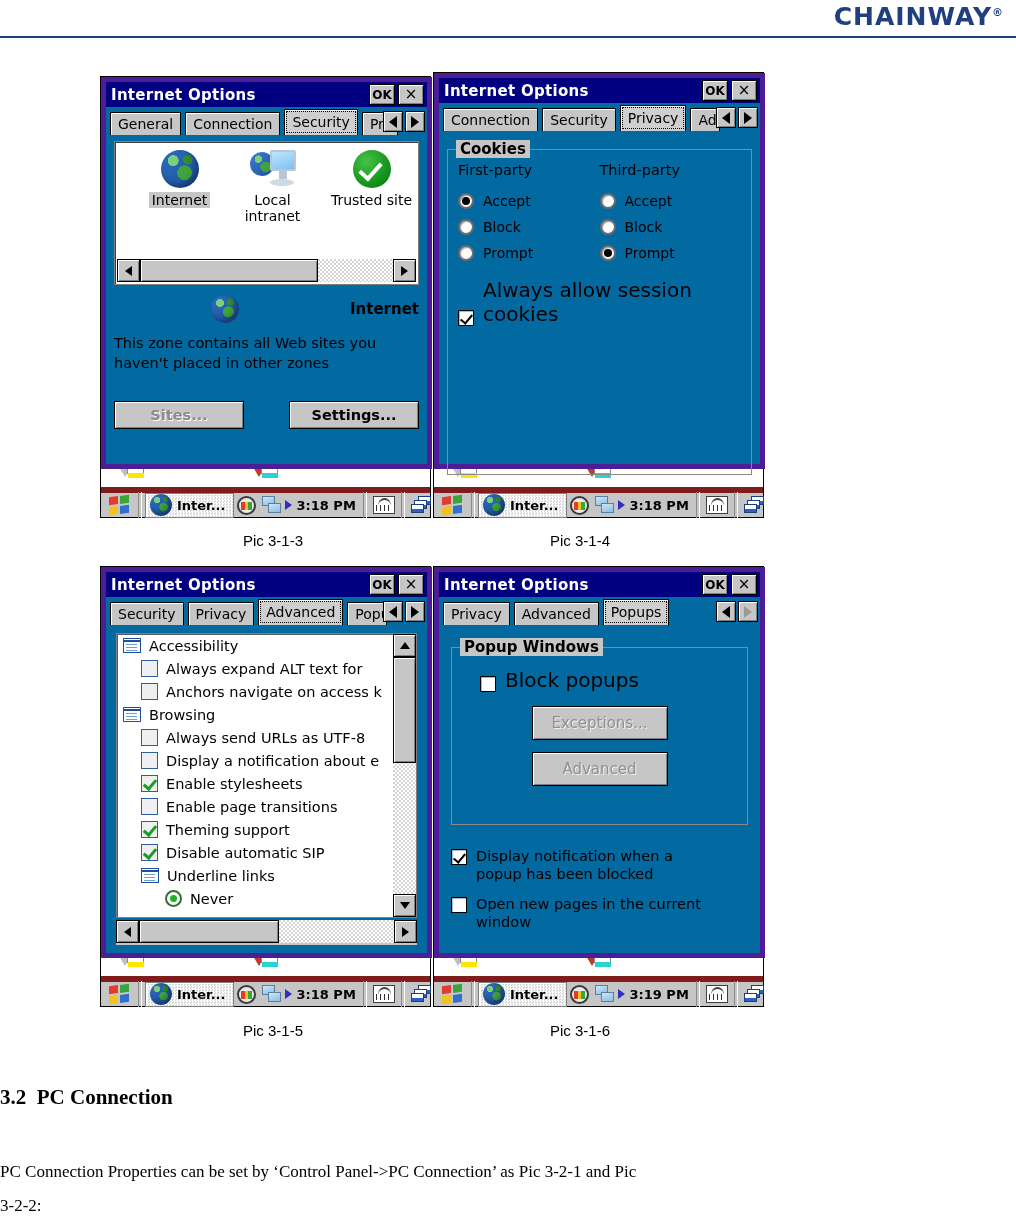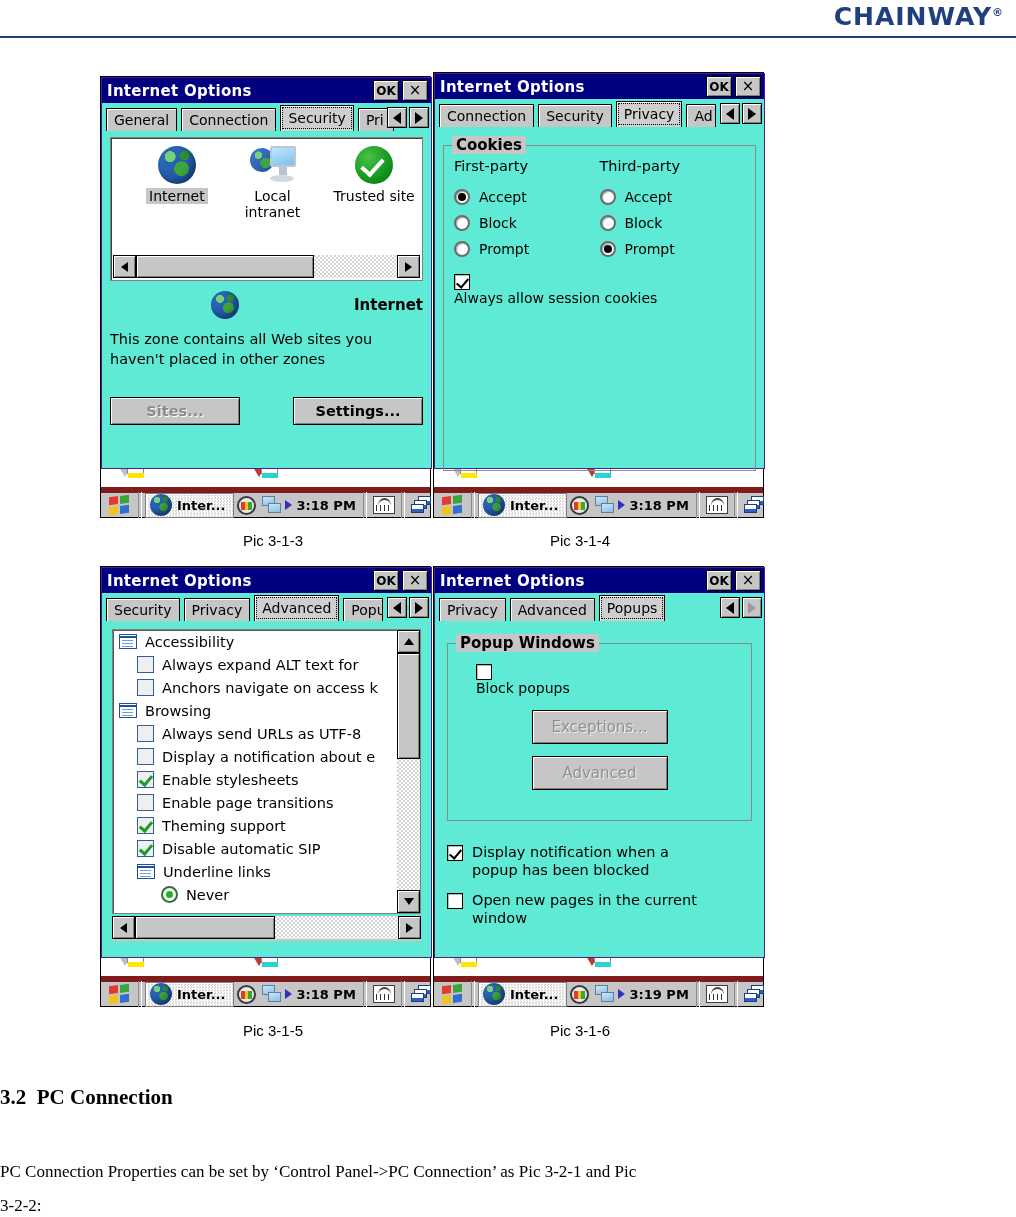--- a/index.html
+++ b/index.html
@@ -92,22 +92,22 @@
     border-right: 6px solid transparent;
     border-top: 10px solid #bfbfbf;
   }
   .dt-icon .wedge-red {
     border-top-color: #c0392b;
   }
 
   
   .dlg {
     position: absolute;
-    background: #5eead4;
-    border: 1px solid #4c1d95;
+    background: #0369a1;
+    border: 5px solid #4c1d95;
     box-sizing: border-box;
   }
   .titlebar {
     height: 25px;
     background: #000080;
     display: flex;
     align-items: center;
     padding-left: 5px;
     box-sizing: border-box;
   }
@@ -454,24 +454,23 @@
     content: "";
     position: absolute;
     left: 4px; top: 1px;
     width: 5px; height: 10px;
     border: solid #000000;
     border-width: 0 2.5px 2.5px 0;
     transform: rotate(40deg);
   }
   .chk-row {
     display: flex;
-    align-items: flex-start;
+    align-items: flex-end;
     margin-top: 12px;
-    font-size: 14px;
-    flex-direction: column;
+    font-size: 20px;
   }
 
   
   .adv-list {
     position: relative;
     background: #ffffff;
     border: 1px solid #808080;
     box-shadow: inset 1px 1px 0 #5a5a5a;
     box-sizing: border-box;
     overflow: hidden;

